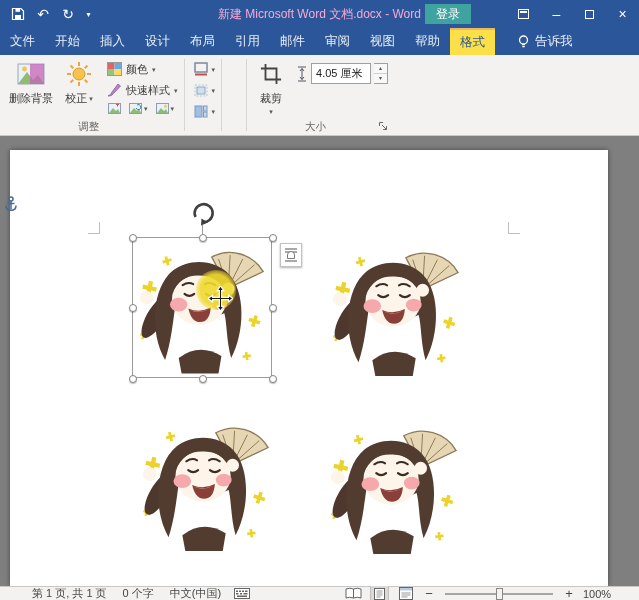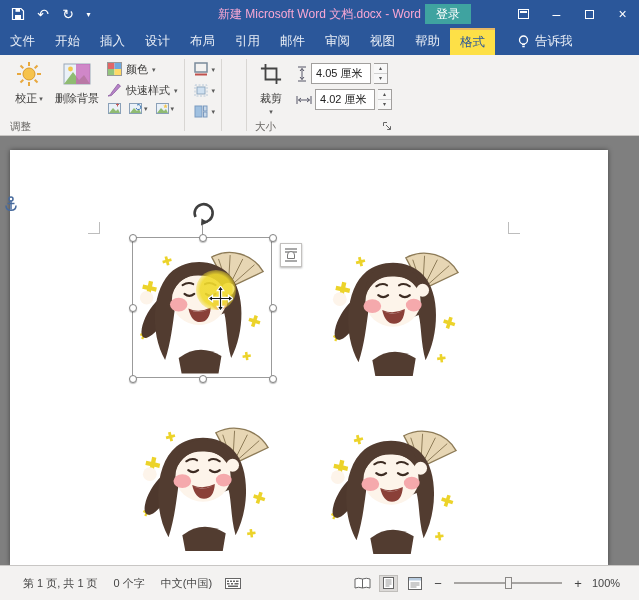--- a/index.html
+++ b/index.html
@@ -26,21 +26,21 @@
   .tabbar { height:27px; background:#2b579a; display:flex; align-items:flex-end; color:#e9eef6; font-size:12.5px; flex:0 0 auto; }
   .tab { height:27px; line-height:27px; padding:0 10px; white-space:nowrap; }
   .tab.active { background:#fde047; color:#2b579a; border-top:2px solid #e8b864; line-height:24px; }
   .tab.with-icon { display:flex; align-items:center; gap:5px; }
   .tab.tellme { margin-left:12px; }
 
   
   .ribbon { height:81px; background:#f3f2f1; border-bottom:1px solid #c8c6c4; display:flex; align-items:stretch; flex:0 0 auto; padding-left:2px; }
   .rgroup { display:flex; flex-direction:column; position:relative; }
   .rgroup-content { flex:1; display:flex; align-items:flex-start; padding:1px 4px 0; }
-  .rgroup-label { height:17px; font-size:10.5px; color:#696764; text-align:left; line-height:16px; position:relative; padding:0 16px 12px 8px; white-space:nowrap; }
+  .rgroup-label { height:17px; font-size:10.5px; color:#696764; text-align:center; line-height:16px; position:relative; padding:0 16px 12px 8px; white-space:nowrap; }
   .vsep { width:1px; background:#d8d6d3; margin:4px 0; }
   .btn-lg { display:flex; flex-direction:column; align-items:center; gap:2px; padding:3px 3px 0; font-size:11px; color:#3b3a39; min-width:46px; }
   .icon-area { height:30px; display:flex; align-items:center; justify-content:center; }
   .lbl { display:flex; align-items:center; gap:2px; white-space:nowrap; }
   .chev { font-size:7px; color:#5a5a5a; line-height:1; }
   .btn-col { display:flex; flex-direction:column; gap:5px; padding:5px 2px 0 5px; }
   .btn-sm { display:flex; align-items:center; gap:4px; font-size:11px; color:#3b3a39; height:16px; white-space:nowrap; }
   .mini-row { display:flex; gap:8px; align-items:center; padding-left:1px; }
   .mini { display:flex; align-items:center; gap:2px; }
   .launcher { position:absolute; right:3px; bottom:3px; }
@@ -67,21 +67,21 @@
   .sel-box { position:absolute; left:132px; top:101px; width:140px; height:141px; border:1px solid #9b9b9b; }
   .handle { position:absolute; width:8px; height:8px; border-radius:50%; background:#fff; border:1px solid #848484; box-shadow:0 1px 1px rgba(0,0,0,.25); }
   .stem { position:absolute; left:69px; top:-13px; width:1px; height:13px; background:#9b9b9b; }
   .rotate { position:absolute; left:189px; top:64px; }
   .layout-opt { position:absolute; left:280px; top:107px; width:22px; height:24px; background:#fff; border:1px solid #c3c1bf; display:flex; align-items:center; justify-content:center; box-shadow:0 1px 2px rgba(0,0,0,.3); }
   .click-glow { position:absolute; left:196px; top:134px; width:40px; height:40px; border-radius:50%;
                 background:radial-gradient(circle, rgba(240,218,45,.9) 0 55%, rgba(240,218,45,.25) 75%, rgba(240,218,45,0) 100%); }
   .cursor { position:absolute; left:208px; top:150px; }
 
   
-  .statusbar { height:35px; background:#f3f2f1; border-top:1px solid #c8c6c4; display:flex; align-items:center; font-size:11px; color:#444; padding:0 15px; flex:0 0 auto; }
+  .statusbar { height:14px; background:#f3f2f1; border-top:1px solid #c8c6c4; display:flex; align-items:center; font-size:11px; color:#444; padding:0 24px; flex:0 0 auto; }
   .sb-item { padding:0 8px; white-space:nowrap; }
   .sb-icon { padding:0 5px; display:flex; align-items:center; }
   .sb-right { margin-left:auto; display:flex; align-items:center; gap:7px; }
   .view-btn { width:19px; height:17px; display:flex; align-items:center; justify-content:center; }
   .view-btn.active { background:#dcdad8; border:1px solid #c0bebb; }
   .zoom-sign { width:14px; text-align:center; font-size:13px; color:#444; }
   .zoom-track { width:108px; height:2px; background:#a7a5a3; position:relative; margin:0 2px; }
   .zoom-tick { position:absolute; left:50%; top:-3px; width:1px; height:8px; background:#a7a5a3; }
   .zoom-thumb { position:absolute; left:50%; top:-5px; margin-left:-3.5px; width:7px; height:12px; background:#f3f2f1; border:1px solid #8a8886; }
   .zoom-pct { min-width:32px; text-align:left; padding-right:2px; }
@@ -186,52 +186,52 @@
     </span>
 
   </nav>
 
   <section class="ribbon">
 
     <div class="rgroup">
       <div class="rgroup-content">
         <div class="btn-lg">
           <span class="icon-area">
+            <svg width="28" height="24" viewBox="0 0 28 24">
+                <rect x="1" y="2" width="26" height="20" fill="#eaf1f8" stroke="#9aa7b8"></rect>
+                <path d="M1 22 L10 10 L16 18 L21 13 L27 22 Z" fill="#8fbb72"></path>
+                <rect x="13" y="2" width="14" height="20" fill="#c763b8" opacity="0.75"></rect>
+                <circle cx="7.5" cy="7" r="2.4" fill="#f3c64e"></circle>
+              </svg>
+          </span>
+          <span class="lbl">
+              <span>删除背景</span>
+            </span>
+        </div>
+        <div class="btn-lg">
+          <span class="icon-area">
             <svg width="26" height="26" viewBox="0 0 26 26">
                 <circle cx="13" cy="13" r="6" fill="#f6c34c" stroke="#d99a2f"></circle>
                 <g stroke="#e8a83e" stroke-width="2">
                   <line x1="13" y1="1" x2="13" y2="5"></line>
                   <line x1="13" y1="21" x2="13" y2="25"></line>
                   <line x1="1" y1="13" x2="5" y2="13"></line>
                   <line x1="21" y1="13" x2="25" y2="13"></line>
                   <line x1="4.5" y1="4.5" x2="7.3" y2="7.3"></line>
                   <line x1="18.7" y1="18.7" x2="21.5" y2="21.5"></line>
                   <line x1="4.5" y1="21.5" x2="7.3" y2="18.7"></line>
                   <line x1="18.7" y1="7.3" x2="21.5" y2="4.5"></line>
                 </g>
               </svg>
           </span>
           <span class="lbl">
               <span>校正</span>
               <span class="chev">▾</span>
             </span>
         </div>
-        <div class="btn-lg">
-          <span class="icon-area">
-            <svg width="28" height="24" viewBox="0 0 28 24">
-                <rect x="1" y="2" width="26" height="20" fill="#eaf1f8" stroke="#9aa7b8"></rect>
-                <path d="M1 22 L10 10 L16 18 L21 13 L27 22 Z" fill="#8fbb72"></path>
-                <rect x="13" y="2" width="14" height="20" fill="#c763b8" opacity="0.75"></rect>
-                <circle cx="7.5" cy="7" r="2.4" fill="#f3c64e"></circle>
-              </svg>
-          </span>
-          <span class="lbl">
-              <span>删除背景</span>
-            </span>
-        </div>
         <div class="btn-col">
           <div class="btn-sm">
             <svg width="15" height="14" viewBox="0 0 15 14">
                 <rect x="0.5" y="0.5" width="14" height="13" fill="#fff" stroke="#999"></rect>
                 <rect x="1" y="1" width="6.5" height="6" fill="#e06666"></rect>
                 <rect x="7.5" y="1" width="6.5" height="6" fill="#6fa8dc"></rect>
                 <rect x="1" y="7" width="6.5" height="6" fill="#93c47d"></rect>
                 <rect x="7.5" y="7" width="6.5" height="6" fill="#ffd966"></rect>
               </svg>
             <span>颜色</span>
@@ -329,33 +329,20 @@
         </div>
         <div class="fields">
           <div class="field">
             <svg width="12" height="16" viewBox="0 0 12 16" stroke="#556" fill="none">
                 <line x1="2" y1="1" x2="10" y2="1"></line>
                 <line x1="2" y1="15" x2="10" y2="15"></line>
                 <line x1="6" y1="2.5" x2="6" y2="13.5"></line>
                 <path d="M4 5 L6 2.5 L8 5 M4 11 L6 13.5 L8 11"></path>
               </svg>
             <span class="field-box">4.05 厘米</span>
-            <span class="spin">
-              <span>▴</span>
-              <span>▾</span>
-            </span>
-          </div>
-          <div class="field">
-            <svg width="16" height="12" viewBox="0 0 16 12" stroke="#556" fill="none">
-                <line x1="1" y1="2" x2="1" y2="10"></line>
-                <line x1="15" y1="2" x2="15" y2="10"></line>
-                <line x1="2.5" y1="6" x2="13.5" y2="6"></line>
-                <path d="M5 4 L2.5 6 L5 8 M11 4 L13.5 6 L11 8"></path>
-              </svg>
-            <span class="field-box">4.02 厘米</span>
             <span class="spin">
               <span>▴</span>
               <span>▾</span>
             </span>
           </div>
         </div>
       </div>
       <div class="rgroup-label"><span>大小</span>
         <span class="launcher">
           <svg width="11" height="11" viewBox="0 0 11 11" fill="none" stroke="#666">

